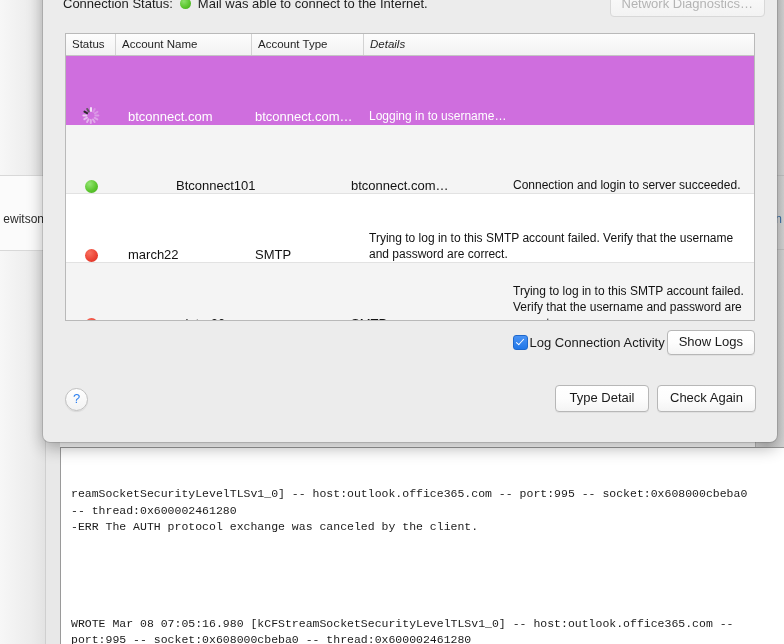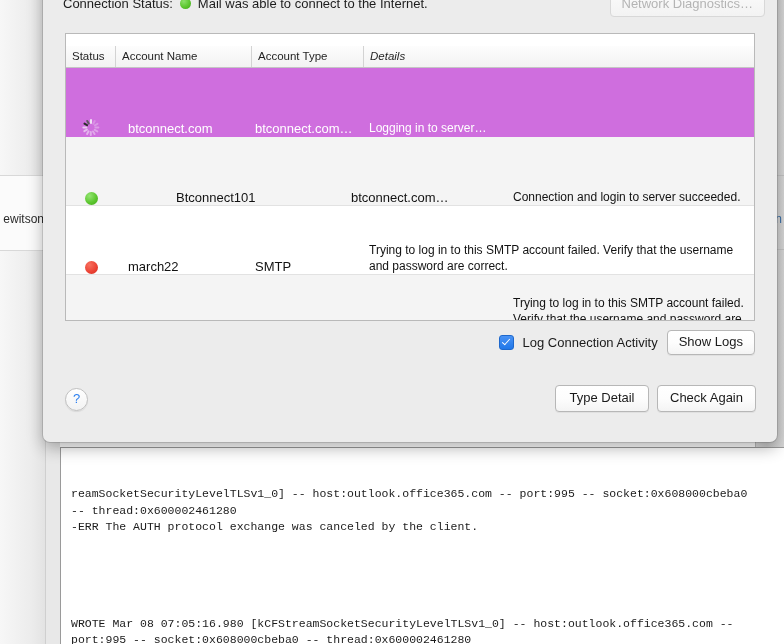--- a/index.html
+++ b/index.html
@@ -177,21 +177,20 @@
     border: 1px solid #b9b9b9;
     box-sizing: border-box;
     overflow: hidden;
   }
   .thead {
     display: flex;
     height: 21px;
     background: linear-gradient(to bottom, #fdfdfd 0%, #f2f2f2 100%);
     border-bottom: 1px solid #c4c4c4;
     align-items: flex-end;
-    margin-top: 12px;
   }
   .th {
     font-size: 11.5px;
     color: #1f1f1f;
     padding-left: 6px;
     box-sizing: border-box;
     height: 21px;
     line-height: 21px;
     border-right: 1px solid #d3d3d3;
     overflow: hidden;
@@ -281,21 +280,21 @@
     transform-origin: 0.9px 8.5px;
   }
 
   
   .log-activity-row {
     position: absolute;
     right: 22px;
     top: 376px;
     display: flex;
     align-items: center;
-    gap: 9px;
+    gap: 2px;
   }
   .checkbox {
     width: 13px;
     height: 13px;
     border-radius: 3px;
     background: linear-gradient(to bottom, #4a93f5 0%, #2077e8 100%);
     border: 1px solid #1e68cc;
     position: relative;
     flex: 0 0 auto;
   }
@@ -403,21 +402,21 @@
             <i style="transform:rotate(180deg);opacity:.55"></i>
             <i style="transform:rotate(210deg);opacity:.6"></i>
             <i style="transform:rotate(240deg);opacity:.68"></i>
             <i style="transform:rotate(270deg);opacity:.78"></i>
             <i style="transform:rotate(300deg);background:#2a2a2a;opacity:1"></i>
             <i style="transform:rotate(330deg);background:#555;opacity:.9"></i>
           </span>
         </div>
         <div class="cell cell-name">btconnect.com</div>
         <div class="cell cell-type">btconnect.com…</div>
-        <div class="cell cell-detail">Logging in to server…</div>
+        <div class="cell cell-detail">Logging in to username…</div>
       </div>
 
       <div class="trow alt">
         <div class="cell cell-status">
           <span class="dot dot-green-row"></span>
         </div>
         <div class="cell cell-name">Btconnect101</div>
         <div class="cell cell-type">btconnect.com…</div>
         <div class="cell cell-detail">Connection and login to server succeeded.</div>
       </div>

